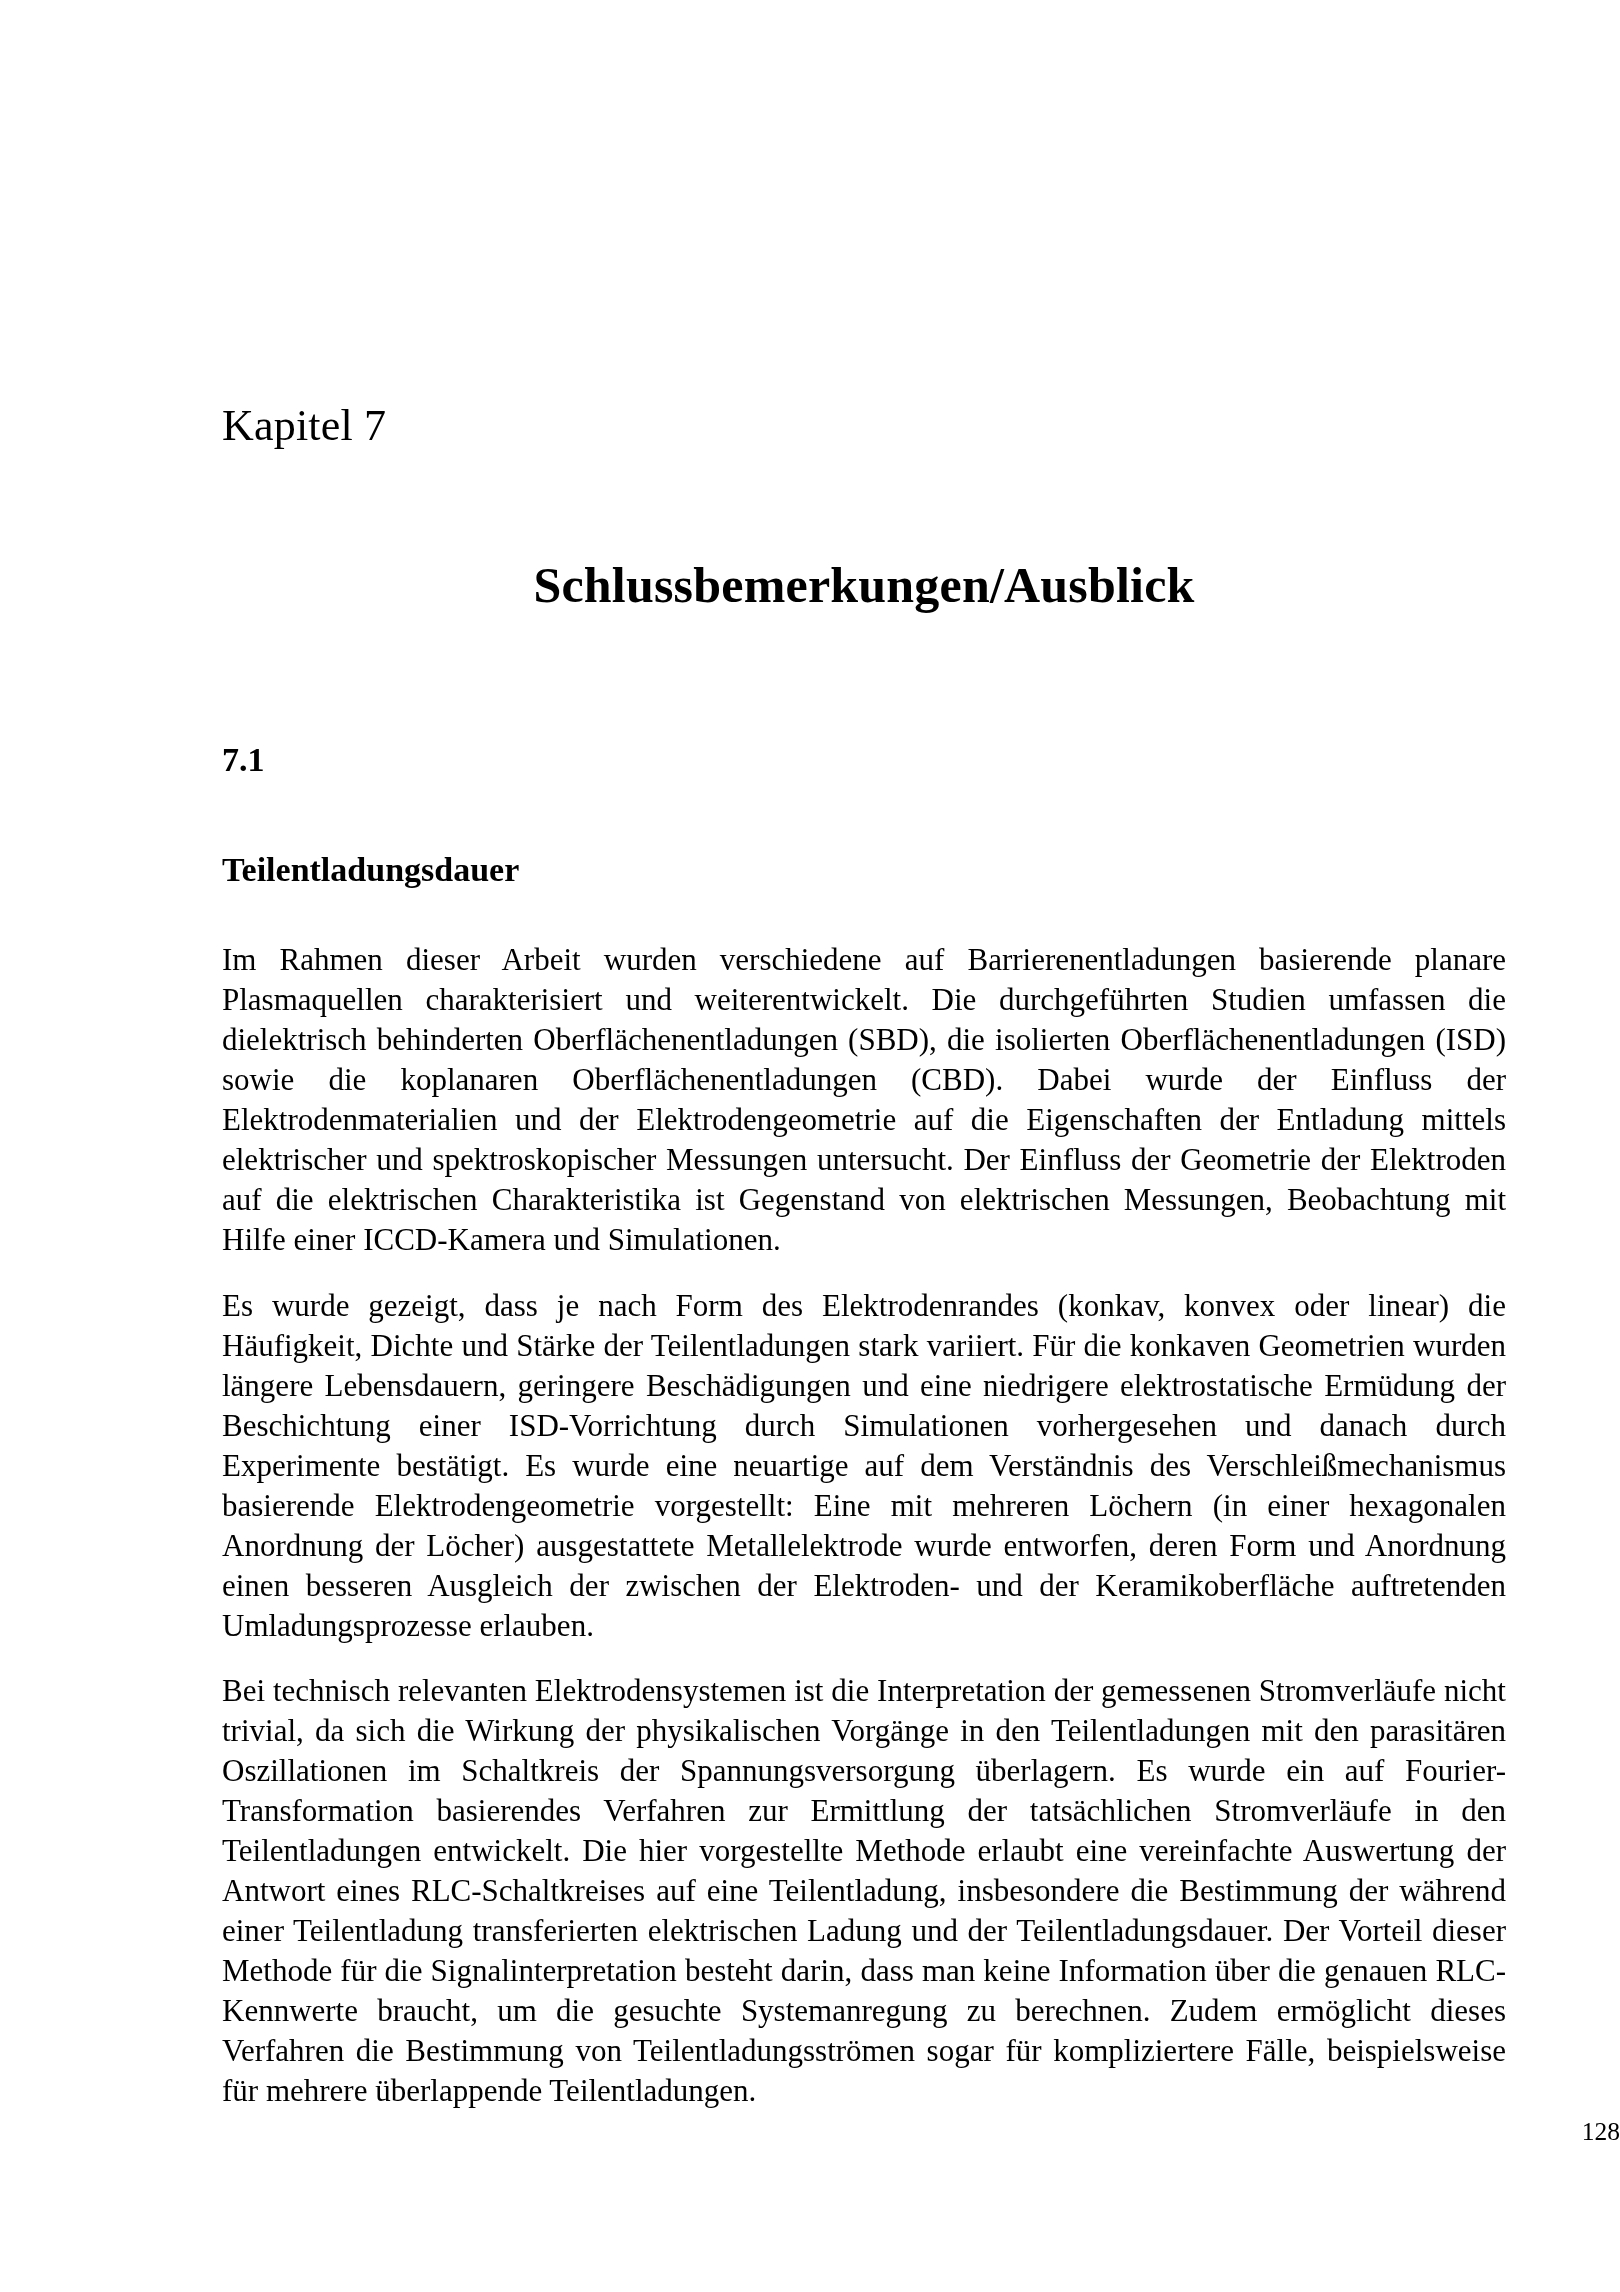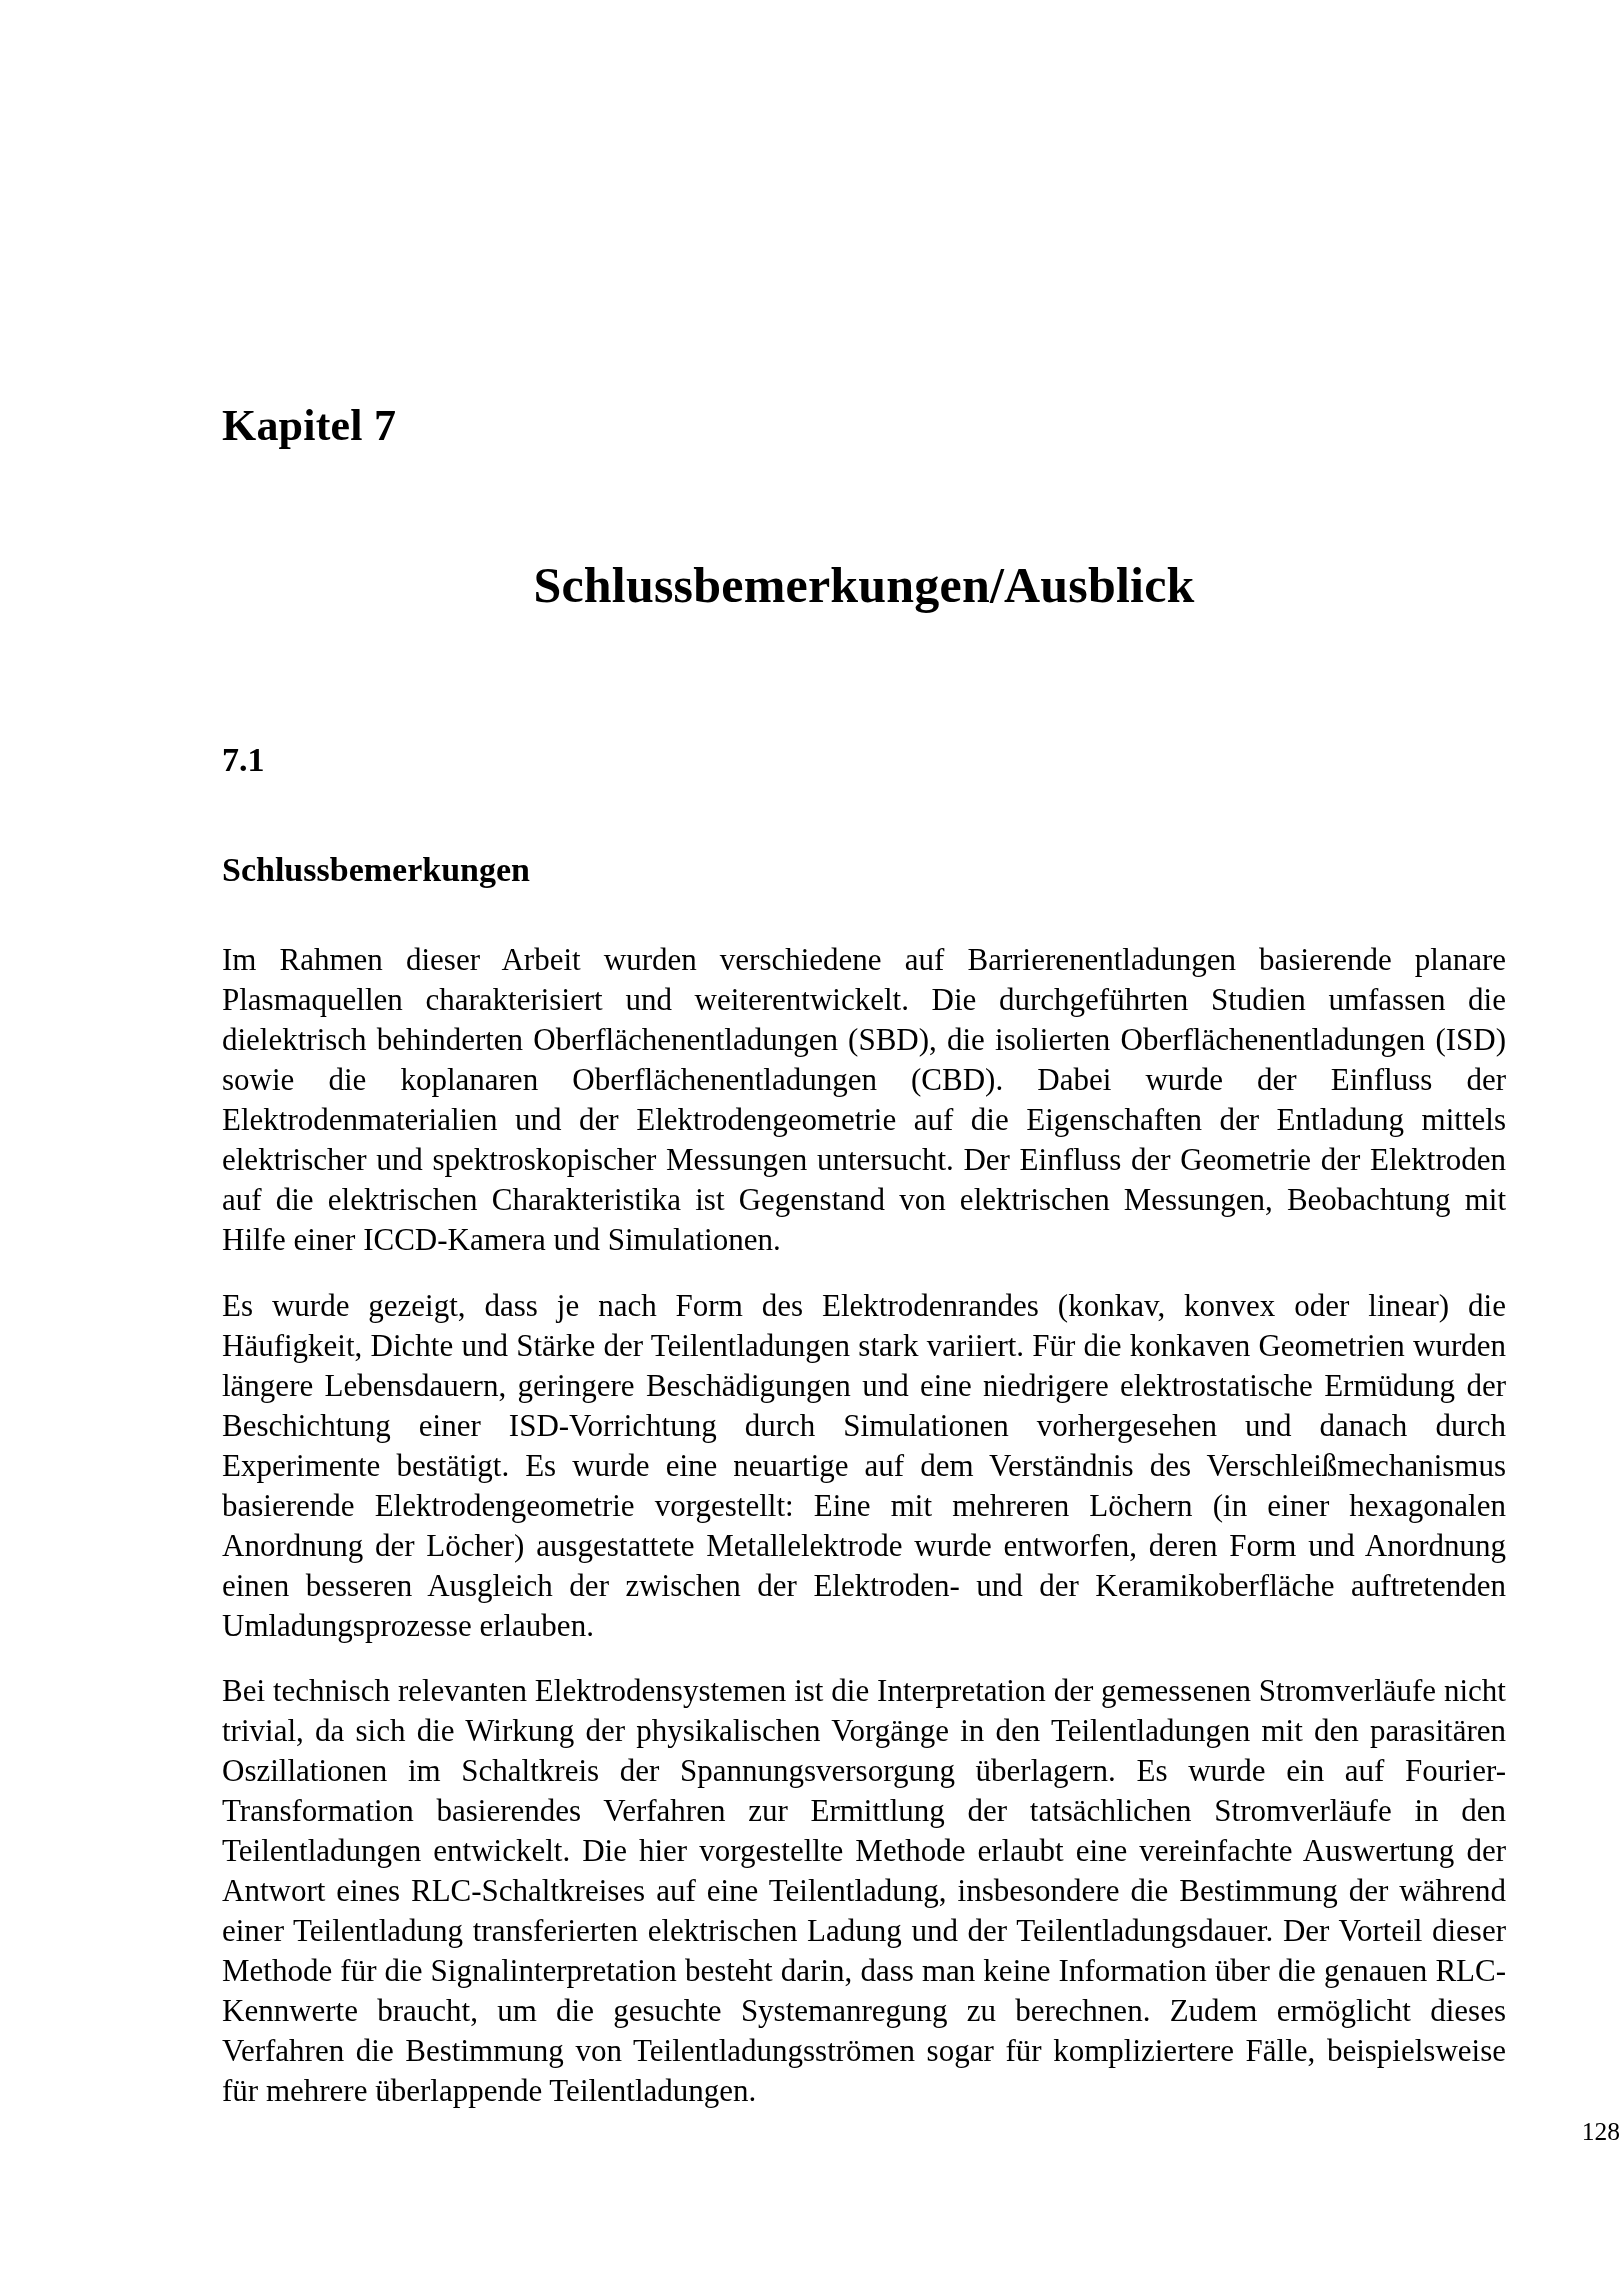--- a/index.html
+++ b/index.html
@@ -24,21 +24,21 @@
     padding: 0;
   }
   .content {
     position: absolute;
     left: 222px;
     top: 402px;
     width: 1284px;
   }
   .chapter-number {
     font-size: 44px;
-    font-weight: bold;
+    font-weight: normal;
     letter-spacing: 0.2px;
     margin: 0 0 108px 0;
     line-height: 1.1;
   }
   .chapter-title {
     font-size: 50px;
     font-weight: bold;
     margin: 0 0 127px 0;
     line-height: 1.1;
     letter-spacing: 0.2px;
@@ -82,21 +82,21 @@
 
 <div class="page">
   <div class="content">
 
     <h1 class="chapter-number">Kapitel 7</h1>
 
     <h1 class="chapter-title">Schlussbemerkungen/Ausblick</h1>
 
     <h2 class="section-heading">
       <span class="sec-num">7.1</span>
-      <span class="sec-title">Schlussbemerkungen</span>
+      <span class="sec-title">Teilentladungsdauer</span>
     </h2>
 
     <p class="body-par">Im Rahmen dieser Arbeit wurden verschiedene auf Barrierenentladungen basierende planare Plasmaquellen charakterisiert und weiterentwickelt. Die durchgeführten Studien umfassen die dielektrisch behinderten Oberflächenentladungen (SBD), die isolierten Oberflächenentladungen (ISD) sowie die koplanaren Oberflächenentladungen (CBD). Dabei wurde der Einfluss der Elektrodenmaterialien und der Elektrodengeometrie auf die Eigenschaften der Entladung mittels elektrischer und spektroskopischer Messungen untersucht. Der Einfluss der Geometrie der Elektroden auf die elektrischen Charakteristika ist Gegenstand von elektrischen Messungen, Beobachtung mit Hilfe einer ICCD-Kamera und Simulationen.</p>
 
     <p class="body-par">Es wurde gezeigt, dass je nach Form des Elektrodenrandes (konkav, konvex oder linear) die Häufigkeit, Dichte und Stärke der Teilentladungen stark variiert. Für die konkaven Geometrien wurden längere Lebensdauern, geringere Beschädigungen und eine niedrigere elektrostatische Ermüdung der Beschichtung einer ISD-Vorrichtung durch Simulationen vorhergesehen und danach durch Experimente bestätigt. Es wurde eine neuartige auf dem Verständnis des Verschleißmechanismus basierende Elektrodengeometrie vorgestellt: Eine mit mehreren Löchern (in einer hexagonalen Anordnung der Löcher) ausgestattete Metallelektrode wurde entworfen, deren Form und Anordnung einen besseren Ausgleich der zwischen der Elektroden- und der Keramikoberfläche auftretenden Umladungsprozesse erlauben.</p>
 
     <p class="body-par">Bei technisch relevanten Elektrodensystemen ist die Interpretation der gemessenen Stromverläufe nicht trivial, da sich die Wirkung der physikalischen Vorgänge in den Teilentladungen mit den parasitären Oszillationen im Schaltkreis der Spannungsversorgung überlagern. Es wurde ein auf Fourier-Transformation basierendes Verfahren zur Ermittlung der tatsächlichen Stromverläufe in den Teilentladungen entwickelt. Die hier vorgestellte Methode erlaubt eine vereinfachte Auswertung der Antwort eines RLC-Schaltkreises auf eine Teilentladung, insbesondere die Bestimmung der während einer Teilentladung transferierten elektrischen Ladung und der Teilentladungsdauer. Der Vorteil dieser Methode für die Signalinterpretation besteht darin, dass man keine Information über die genauen RLC-Kennwerte braucht, um die gesuchte Systemanregung zu berechnen. Zudem ermöglicht dieses Verfahren die Bestimmung von Teilentladungsströmen sogar für kompliziertere Fälle, beispielsweise für mehrere überlappende Teilentladungen.</p>
 
   </div>
 

